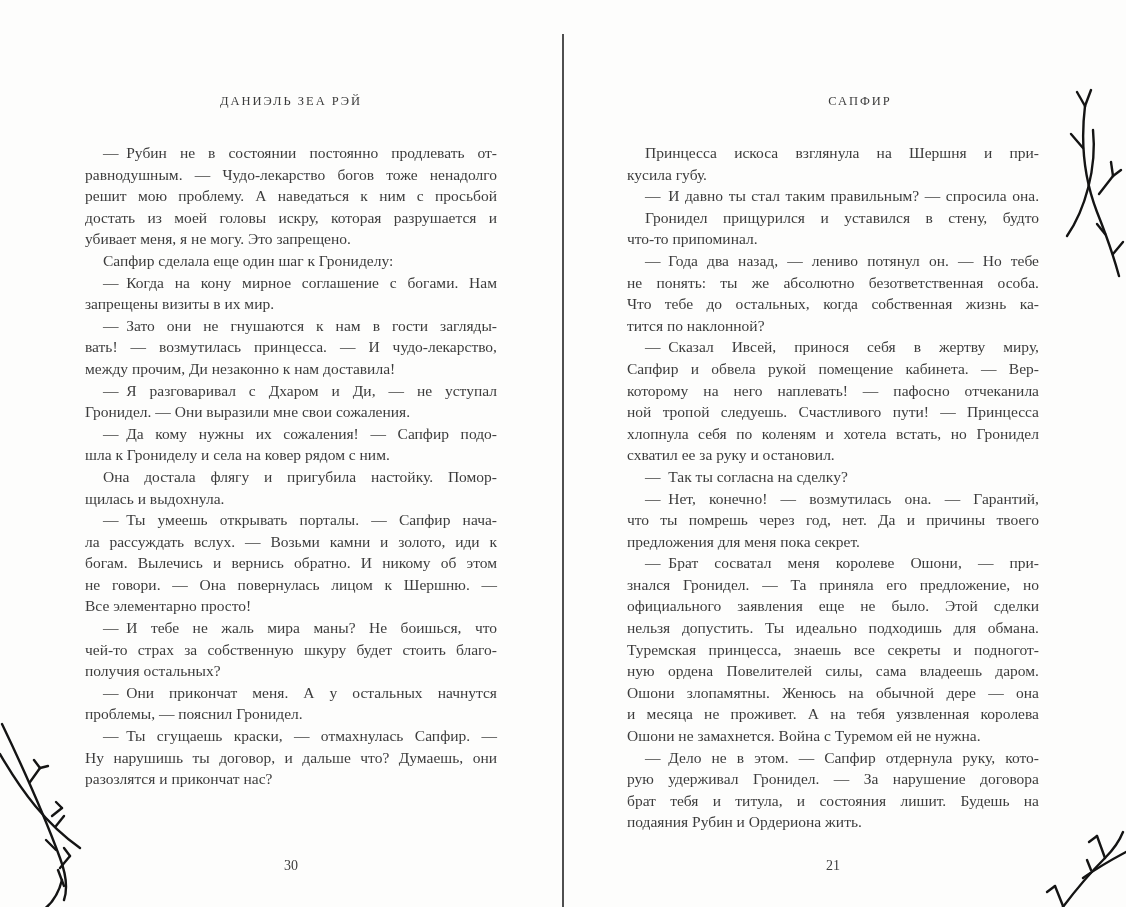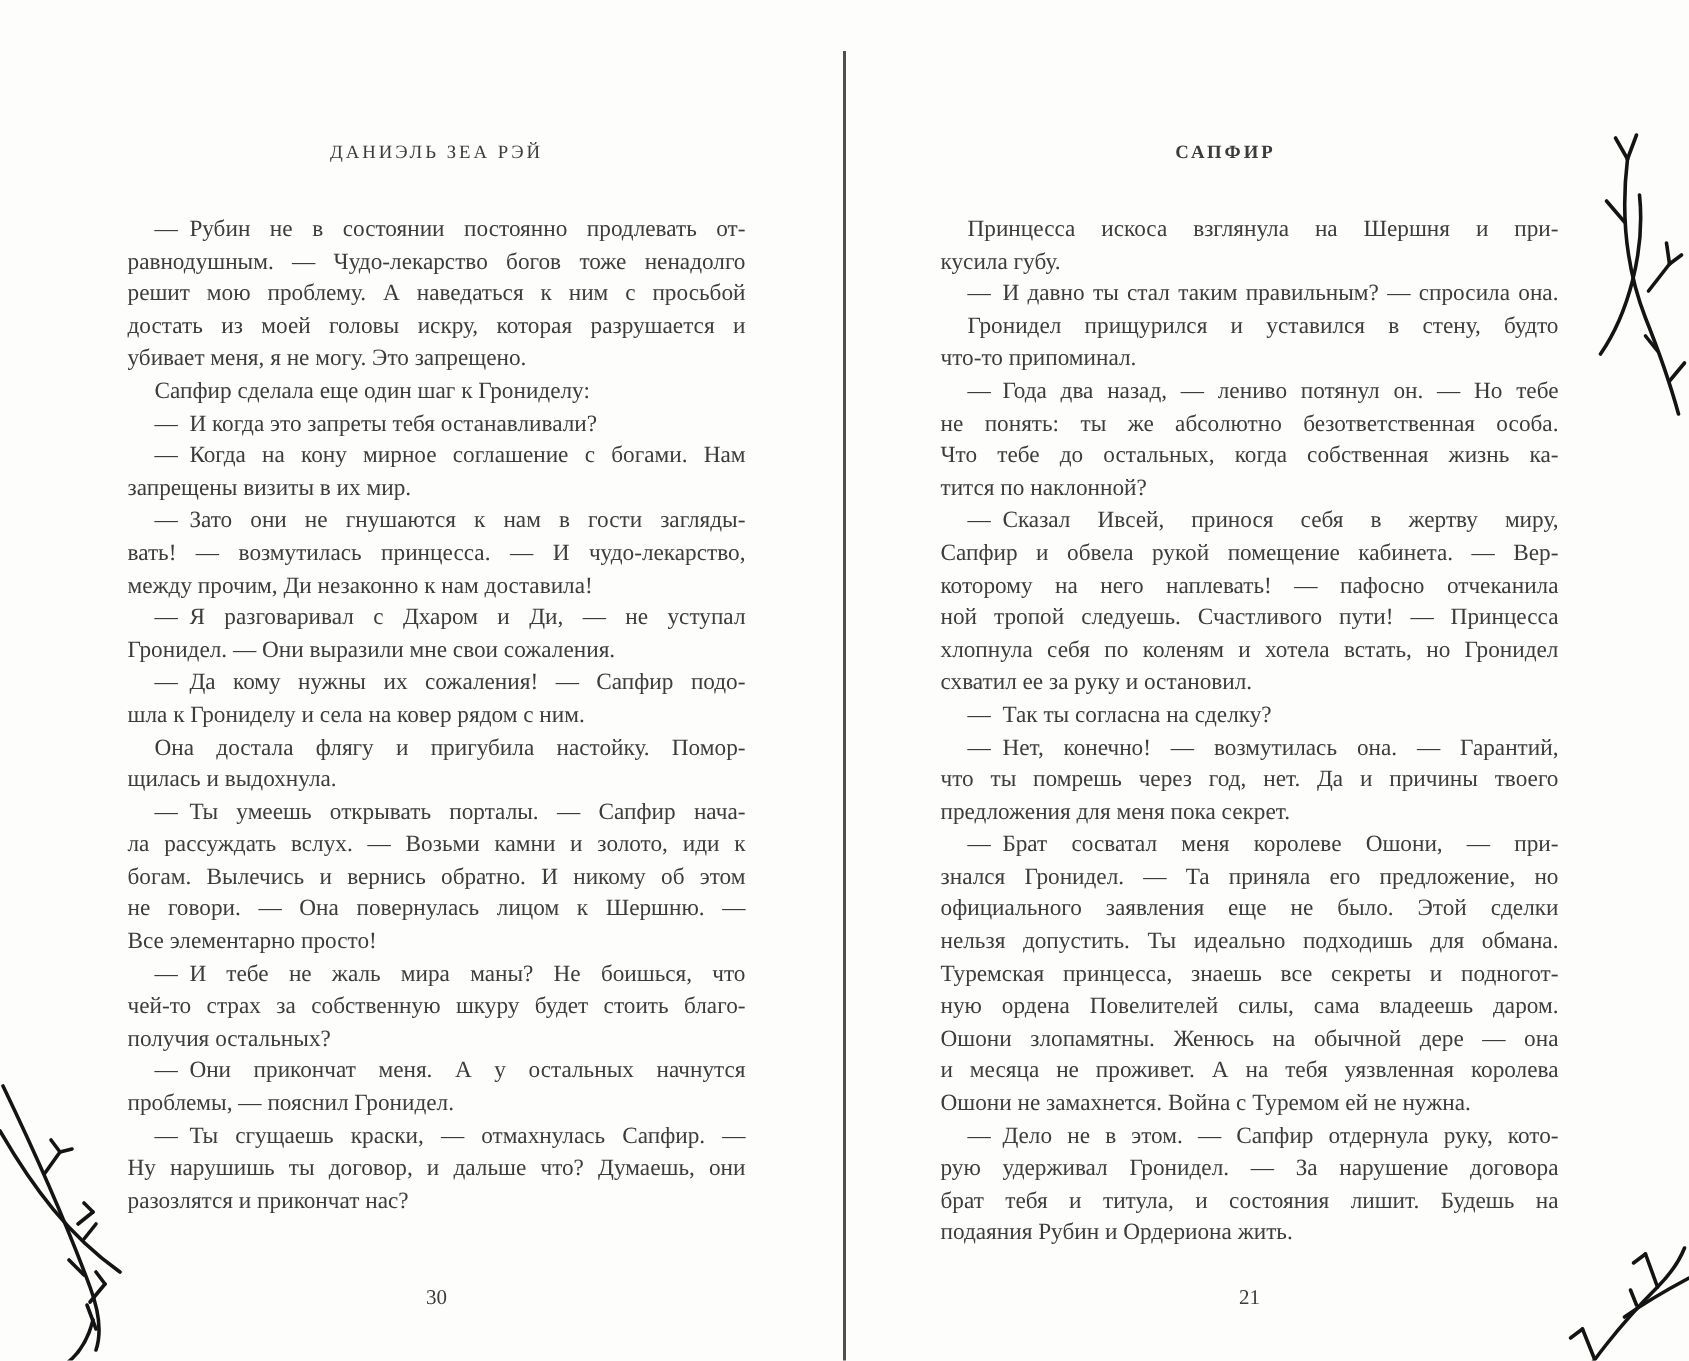--- a/index.html
+++ b/index.html
@@ -21,21 +21,21 @@
   }
   .page-header {
     position: absolute;
     top: 60px;
     font-size: 12.5px;
     letter-spacing: 2px;
     color: var(--text, #3c3c3c);
     text-align: center;
   }
   .page-header.left  { left: 85px;  width: 412px; }
-  .page-header.right { left: 611px; width: 412px; font-weight: bold; }
+  .page-header.right { left: 654px; width: 412px; }
   .page-body {
     position: absolute;
     top: 108px;
     font-size: 15.5px;
     line-height: 21.6px;
     color: var(--text, #3c3c3c);
     text-align: left;
   }
   .page-body.left  { left: 85px;  width: 412px; }
   .page-body.right { left: 627px; width: 412px; }
@@ -82,23 +82,20 @@
   <div class="page-body left">
       <p>
         <span class="ln first j">— Рубин не в состоянии постоянно продлевать от-</span>
         <span class="ln j">равнодушным. — Чудо-лекарство богов тоже ненадолго</span>
         <span class="ln j">решит мою проблему. А наведаться к ним с просьбой</span>
         <span class="ln j">достать из моей головы искру, которая разрушается и</span>
         <span class="ln">убивает меня, я не могу. Это запрещено.</span>
       </p>
       <p>
         <span class="ln first">Сапфир сделала еще один шаг к Грониделу:</span>
-      </p>
-      <p>
-        <span class="ln first">— И когда это запреты тебя останавливали?</span>
       </p>
       <p>
         <span class="ln first j">— Когда на кону мирное соглашение с богами. Нам</span>
         <span class="ln">запрещены визиты в их мир.</span>
       </p>
       <p>
         <span class="ln first j">— Зато они не гнушаются к нам в гости загляды-</span>
         <span class="ln j">вать! — возмутилась принцесса. — И чудо-лекарство,</span>
         <span class="ln">между прочим, Ди незаконно к нам доставила!</span>
       </p>

